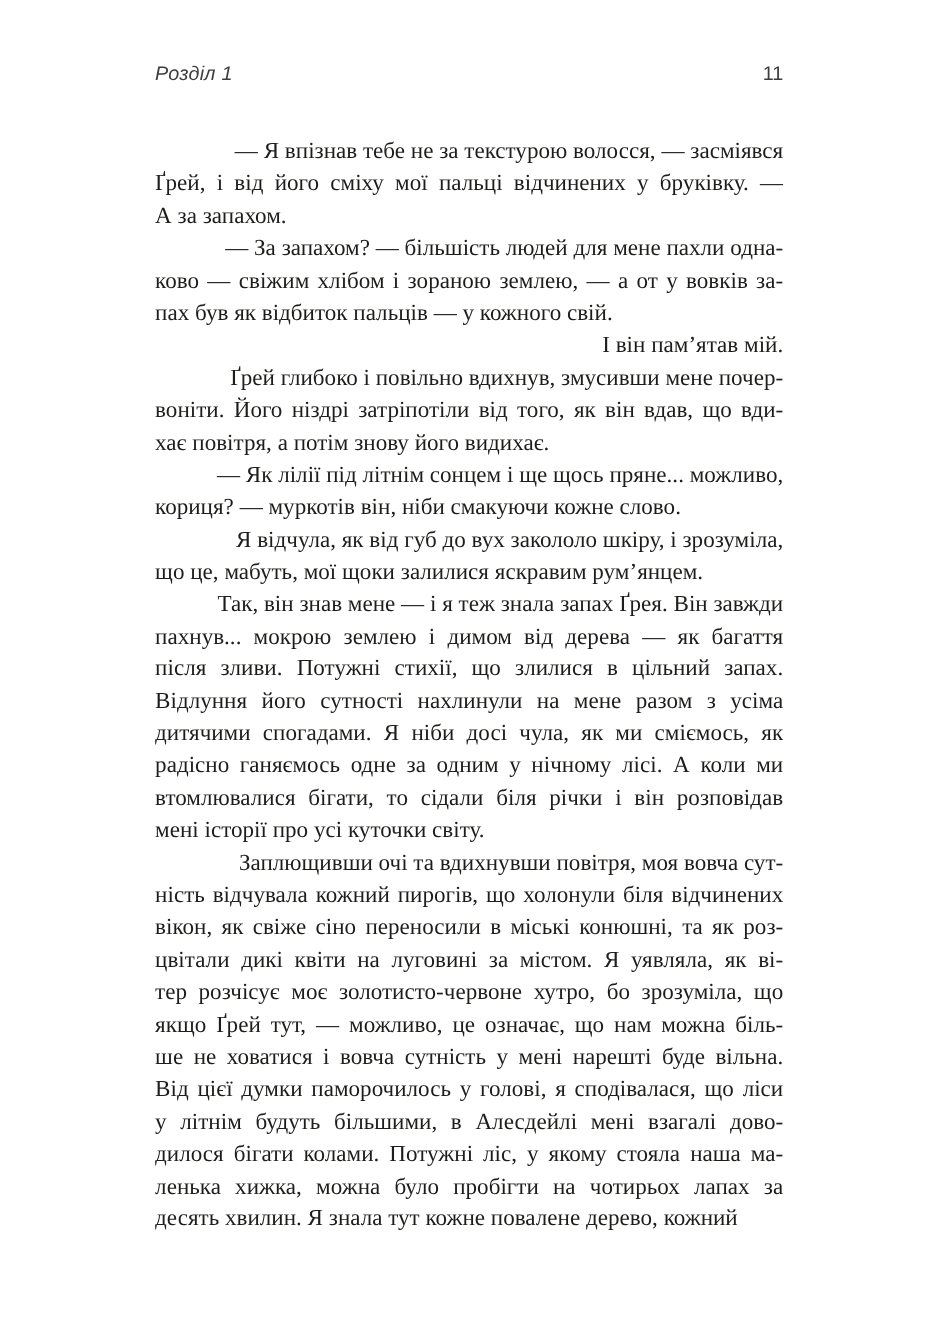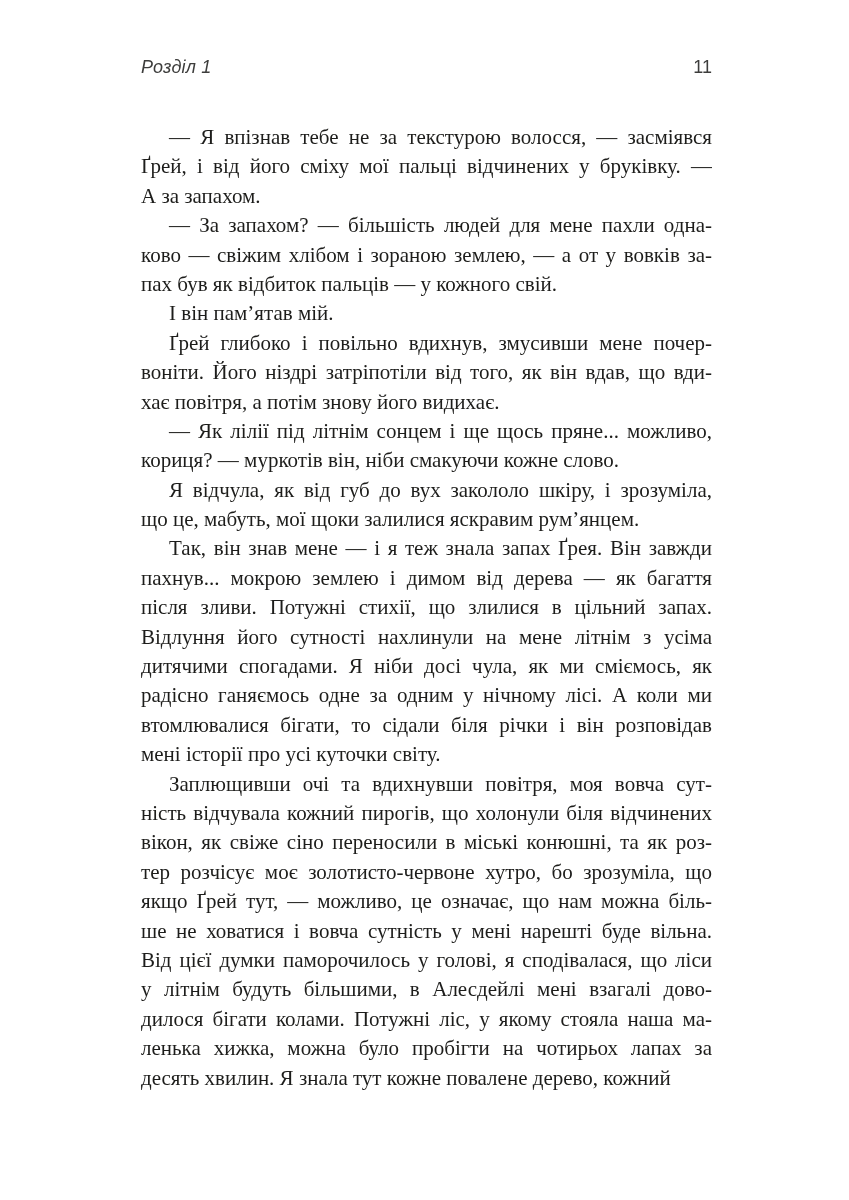--- a/index.html
+++ b/index.html
@@ -61,20 +61,21 @@
   
   .line.just::after {
     content: "";
     display: inline-block;
     width: 100%;
     height: 0;
     vertical-align: top;
   }
   .line.first {
     text-indent: 28px;
+    text-align: right;
   }
 </style>
 </head>
 <body>
 
 <div class="page">
   <div class="running-header">
     <span class="chapter-label">Розділ 1</span>
     <span class="page-number">11</span>
   </div>
@@ -102,30 +103,31 @@
         <div class="line last">кориця? — муркотів він, ніби смакуючи кожне слово.</div>
       </div>
       <div class="paragraph">
         <div class="line first just">Я відчула, як від губ до вух закололо шкіру, і зрозуміла,</div>
         <div class="line last">що це, мабуть, мої щоки залилися яскравим рум’янцем.</div>
       </div>
       <div class="paragraph">
         <div class="line first just">Так, він знав мене — і я теж знала запах Ґрея. Він завжди</div>
         <div class="line just">пахнув... мокрою землею і димом від дерева — як багаття</div>
         <div class="line just">після зливи. Потужні стихії, що злилися в цільний запах.</div>
-        <div class="line just">Відлуння його сутності нахлинули на мене літнім з усіма</div>
+        <div class="line just">Відлуння його сутності нахлинули на мене разом з усіма</div>
         <div class="line just">дитячими спогадами. Я ніби досі чула, як ми сміємось, як</div>
         <div class="line just">радісно ганяємось одне за одним у нічному лісі. А коли ми</div>
         <div class="line just">втомлювалися бігати, то сідали біля річки і він розповідав</div>
         <div class="line last">мені історії про усі куточки світу.</div>
       </div>
       <div class="paragraph">
         <div class="line first just">Заплющивши очі та вдихнувши повітря, моя вовча сут-</div>
         <div class="line just">ність відчувала кожний пирогів, що холонули біля відчинених</div>
         <div class="line just">вікон, як свіже сіно переносили в міські конюшні, та як роз-</div>
+        <div class="line just">цвітали дикі квіти на луговині за містом. Я уявляла, як ві-</div>
         <div class="line just">тер розчісує моє золотисто-червоне хутро, бо зрозуміла, що</div>
         <div class="line just">якщо Ґрей тут, — можливо, це означає, що нам можна біль-</div>
         <div class="line just">ше не ховатися і вовча сутність у мені нарешті буде вільна.</div>
         <div class="line just">Від цієї думки паморочилось у голові, я сподівалася, що ліси</div>
         <div class="line just">у літнім будуть більшими, в Алесдейлі мені взагалі дово-</div>
         <div class="line just">дилося бігати колами. Потужні ліс, у якому стояла наша ма-</div>
         <div class="line just">ленька хижка, можна було пробігти на чотирьох лапах за</div>
         <div class="line last">десять хвилин. Я знала тут кожне повалене дерево, кожний</div>
       </div>
     </div>

